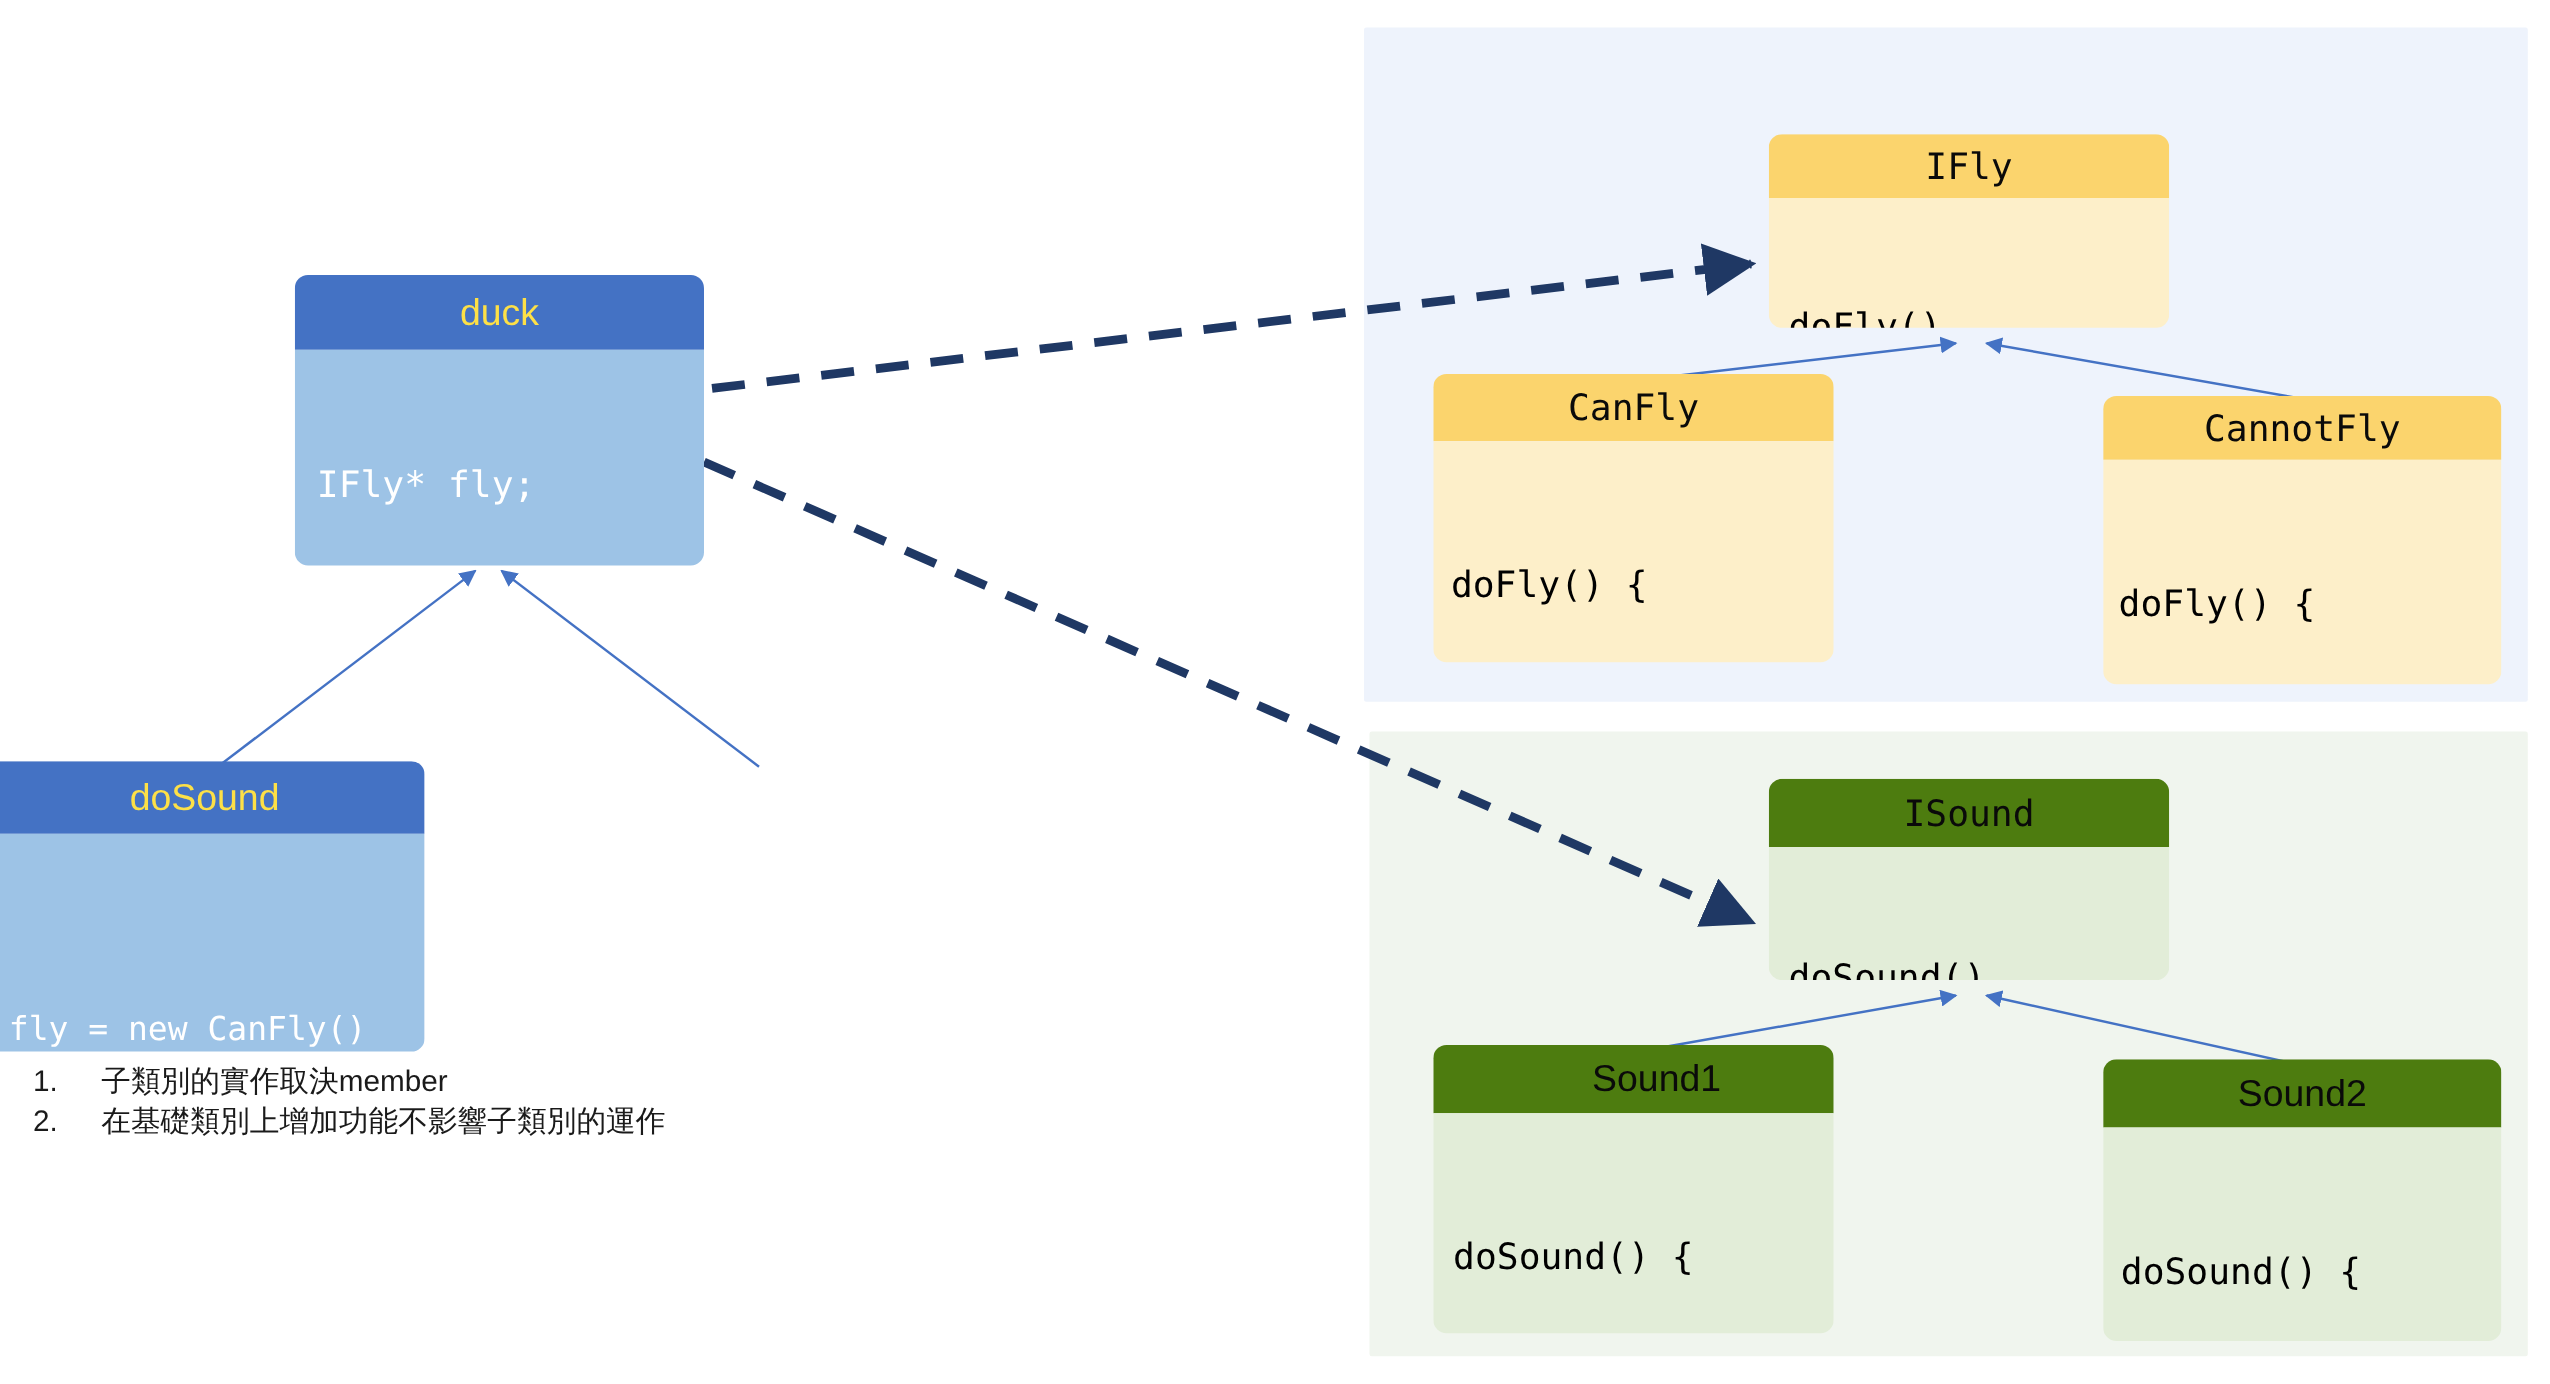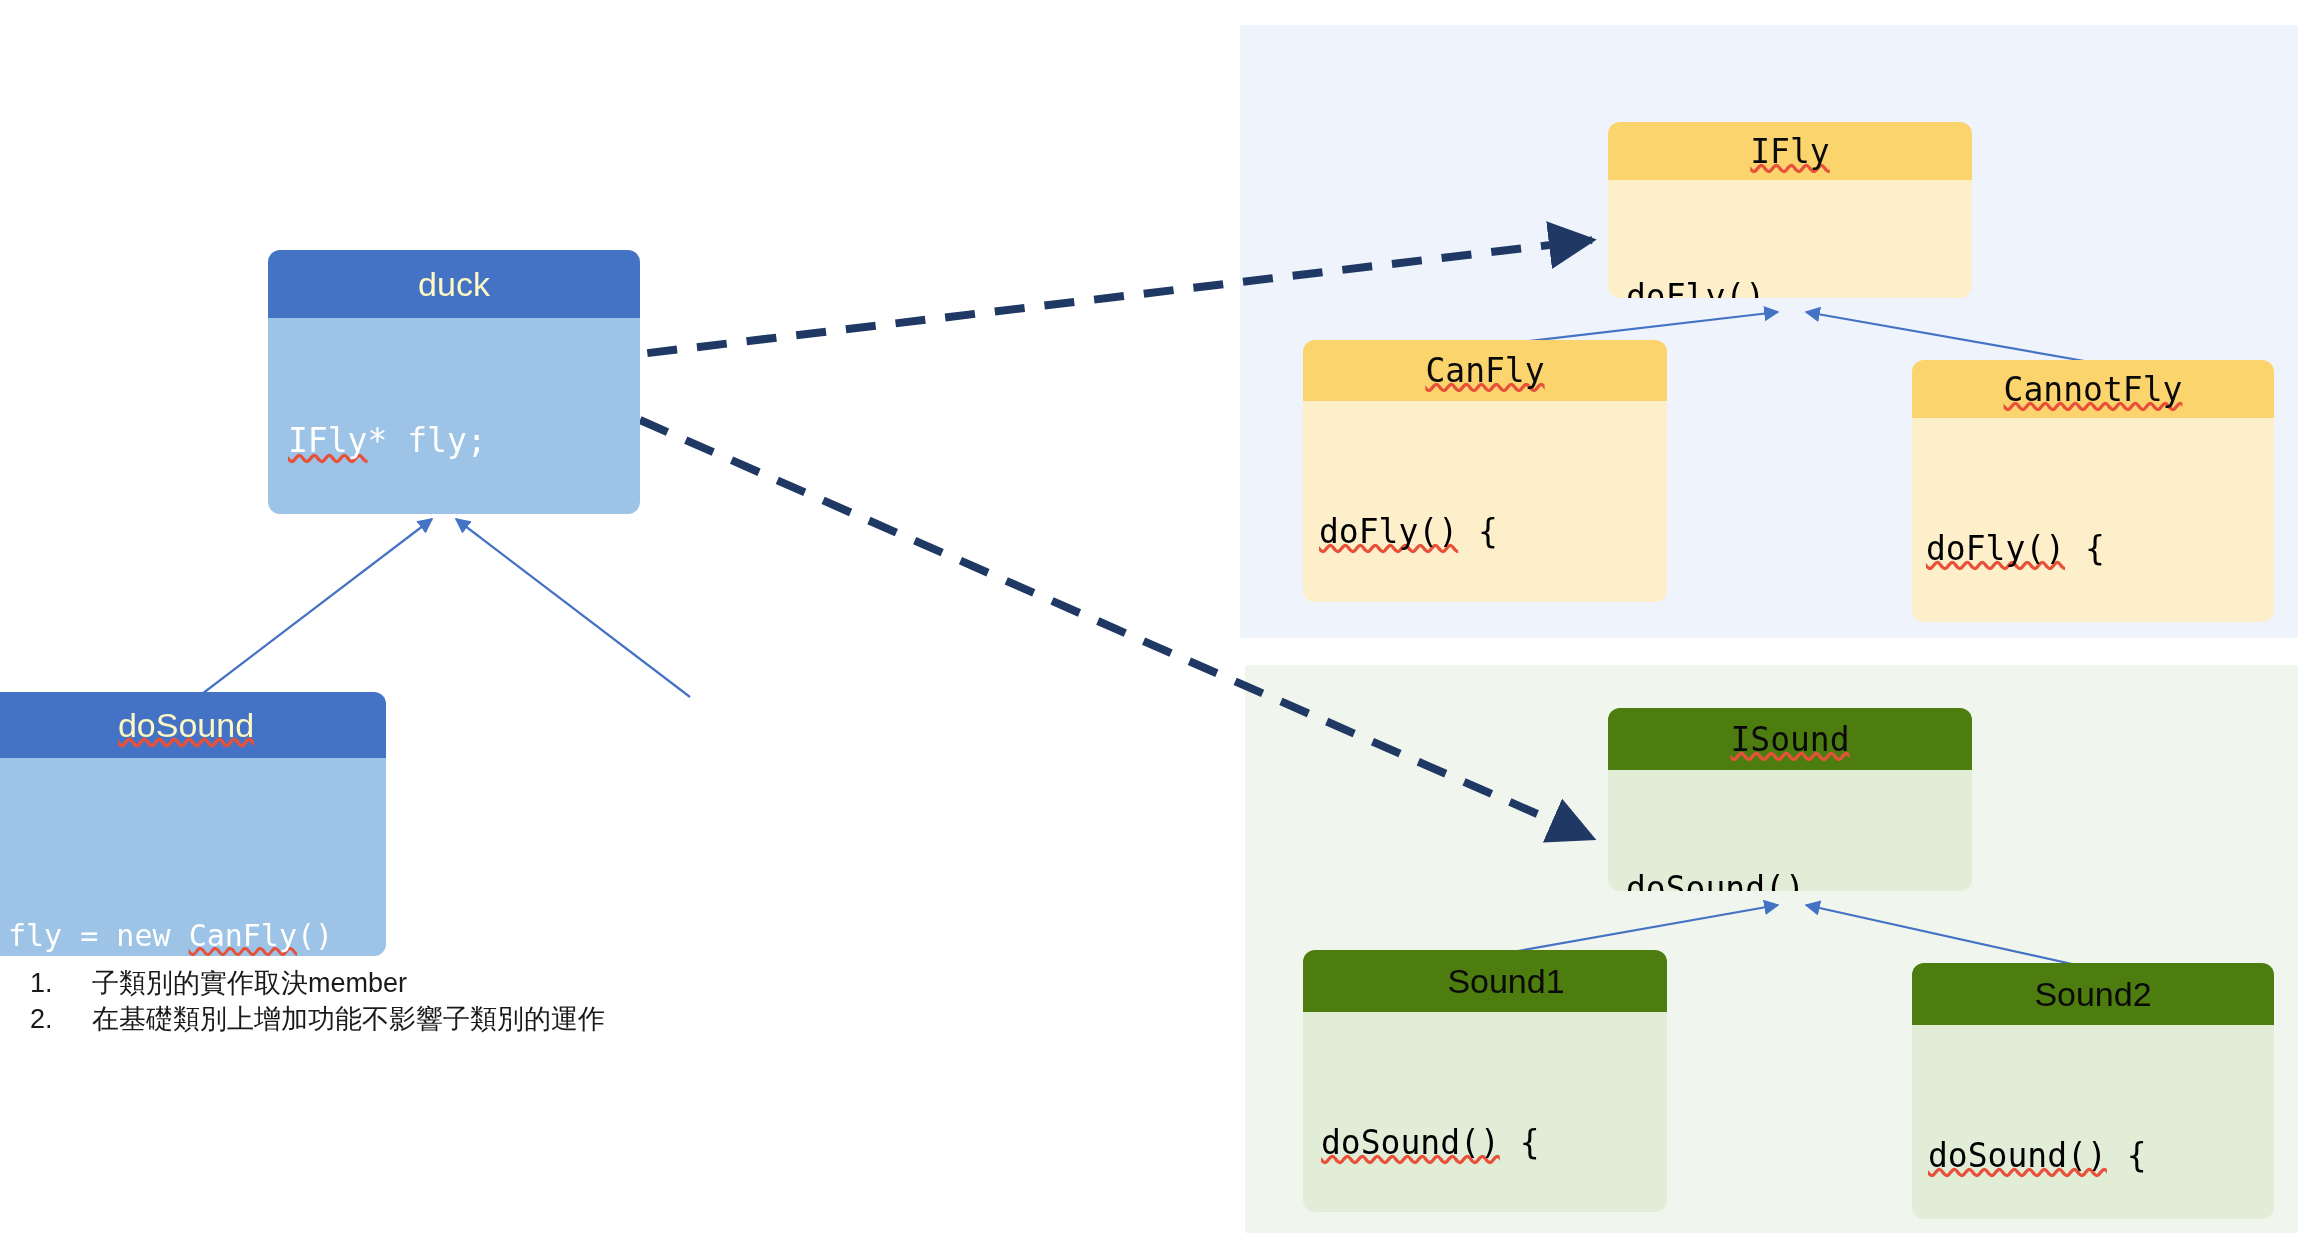--- a/index.html
+++ b/index.html
@@ -50,35 +50,34 @@
     display: flex;
     align-items: center;
     justify-content: center;
   }
   .uml .body {
     white-space: pre;
     overflow: hidden;
   }
 
   
-  .blue .hdr  { background: #4472C4; color: #fef9c3; }
+  .blue .hdr  { background: #4472C4; color: #fde047; }
   .blue .body { background: #9DC3E6; color: #FFFFFF; }
   
   .amber .hdr  { background: #FBD46D; color: #0A0A0A; }
   .amber .body { background: #FDEFC9; color: #000000; }
   
   .green .hdr  { background: #4d7c0f; color: #0A0A0A; }
   .green .body { background: #E2EDD8; color: #000000; }
 
   .mono  { font-family: "DejaVu Sans Mono", "Liberation Mono", monospace; }
   .sans  { font-family: "Liberation Sans", "DejaVu Sans", sans-serif; }
 
   
   .sq {
-    text-decoration: underline;
     text-decoration-color: #E8503A;
     text-decoration-style: wavy;
     text-decoration-skip-ink: none;
     text-underline-offset: 1px;
   }
 
   
   #notes {
     position: absolute;
     left: 30px;

